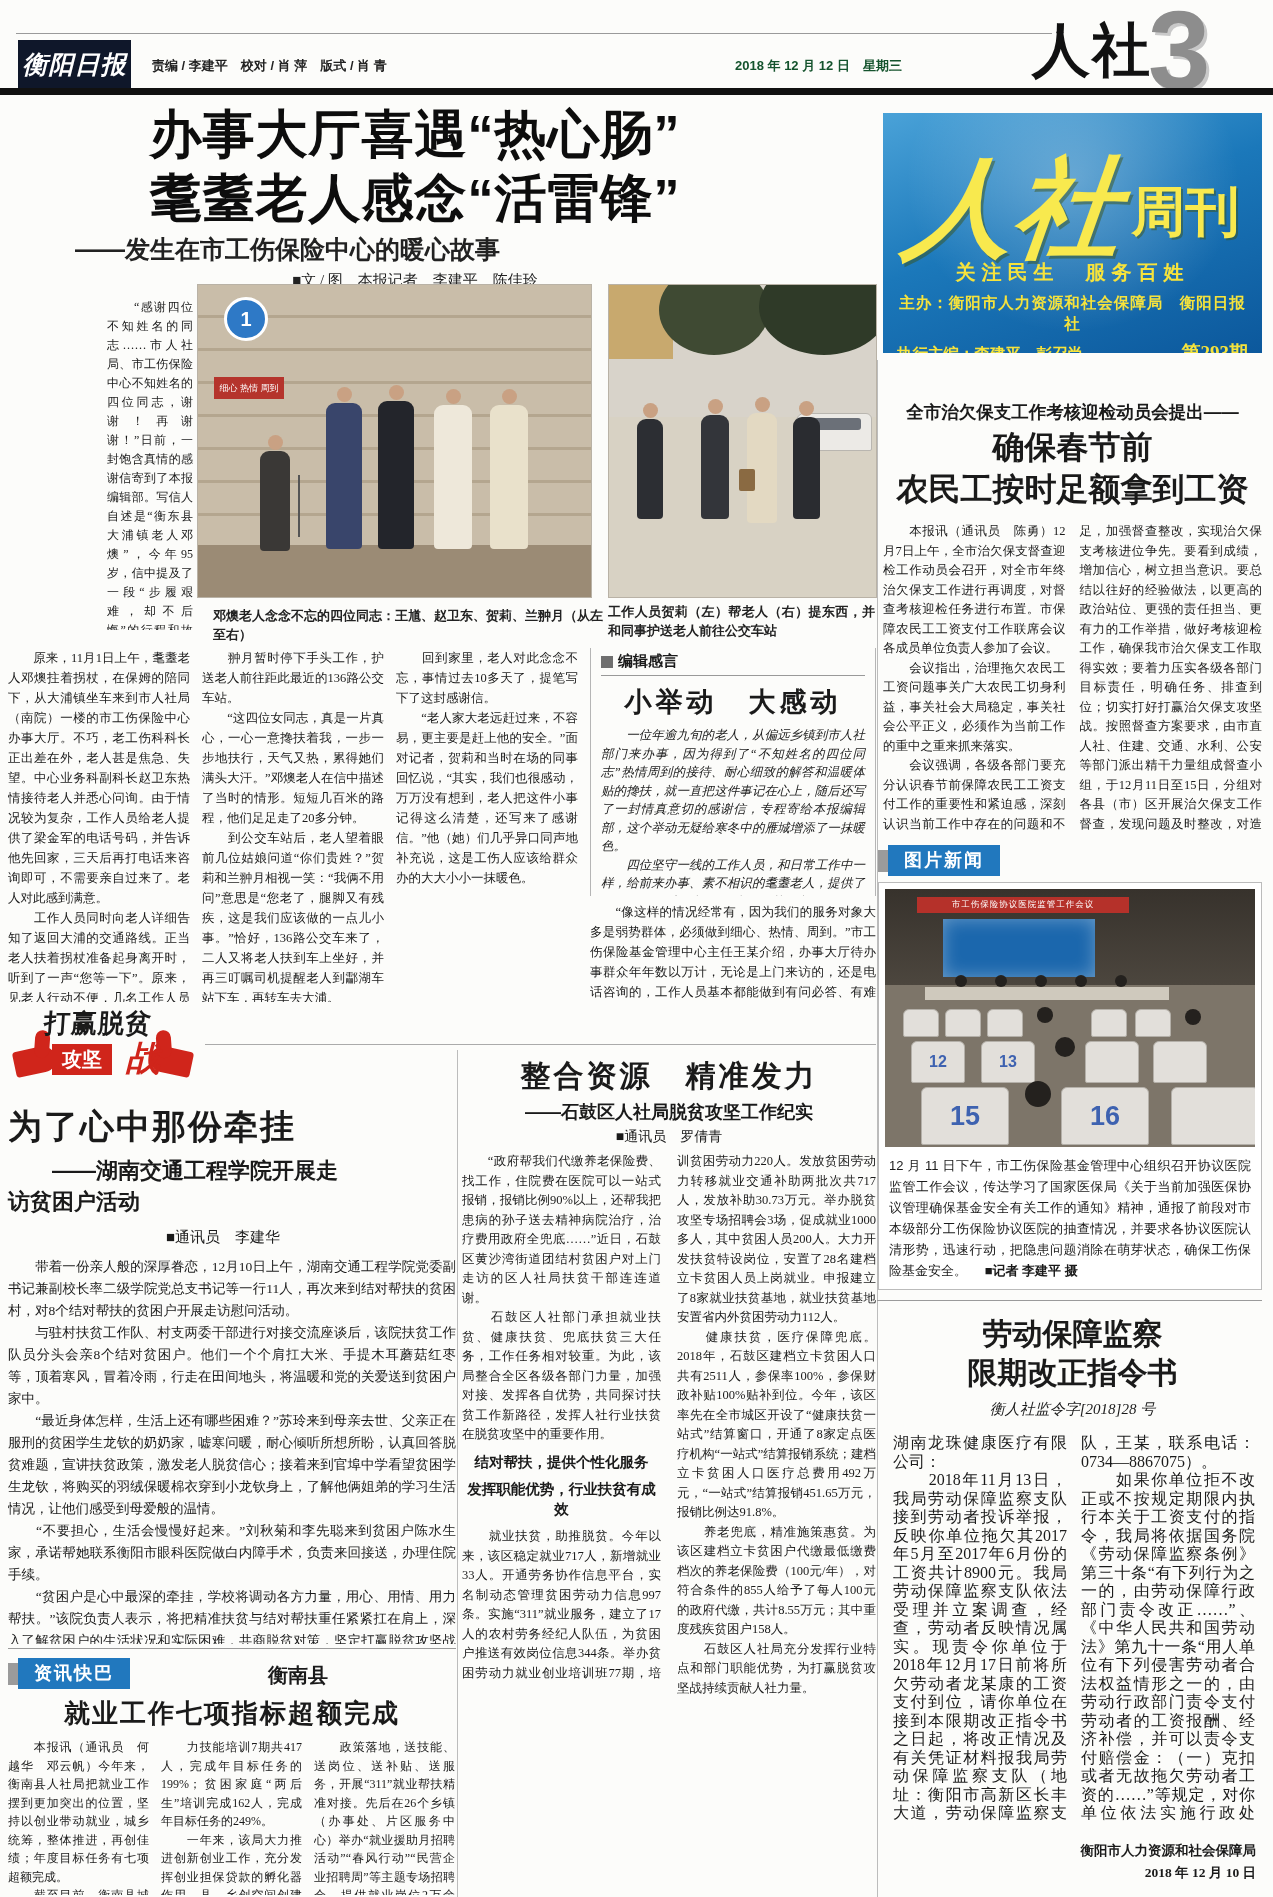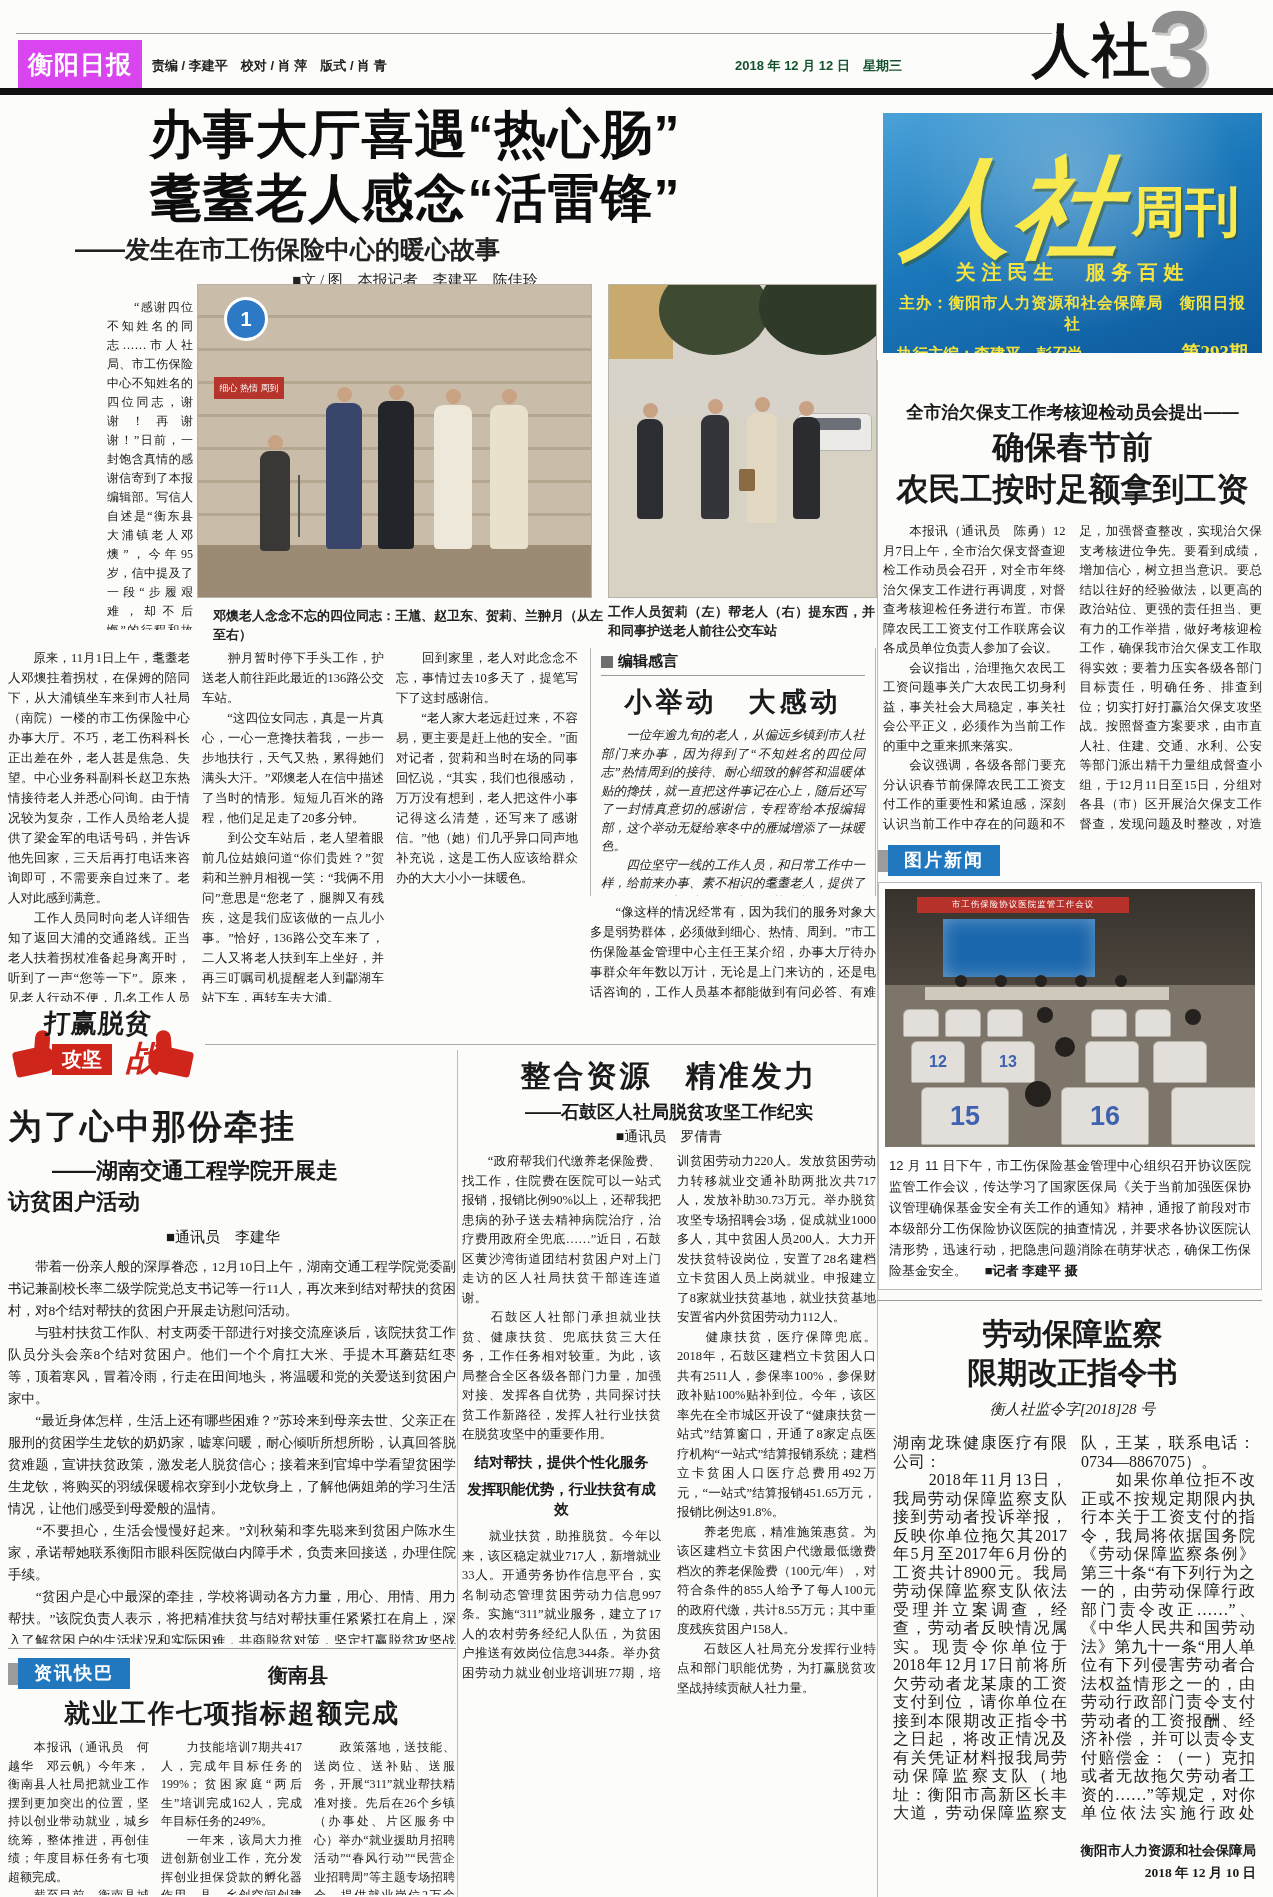--- a/index.html
+++ b/index.html
@@ -7,22 +7,22 @@
          font-family:"Liberation Serif",serif;color:#1a1a1a;}
   .abs{position:absolute;}
   .sans{font-family:"Liberation Sans",sans-serif;}
   .justify{text-align:justify;text-justify:inter-ideograph;}
   .pre{white-space:pre-line;}
   .clip{overflow:hidden;}
   .hline{position:absolute;background:#9a9a9a;height:1px;}
   .vline{position:absolute;background:#bcbcbc;width:1px;}
 
   
-  #masthead{left:18px;top:40px;width:124px;height:48px;background:#d946ef;color:#fff;
-    display:flex;align-items:center;justify-content:center;font-weight:bold;
+  #masthead{left:18px;top:40px;width:113px;height:48px;background:#0f172a;color:#fff;
+    display:flex;align-items:center;justify-content:center;font-weight:bold;font-style:italic;
     font-size:25px;letter-spacing:1px;font-family:"Liberation Serif",serif;}
   #editors{left:152px;top:57px;font-size:13px;font-weight:bold;color:#222;}
   #hdr-date{left:735px;top:57px;font-size:13px;font-weight:bold;color:#14532d;}
   #hdr-diamond{left:1056px;top:26px;font-size:10px;color:#444;}
   #hdr-section{left:1032px;top:12px;font-size:58px;font-weight:900;letter-spacing:2px;color:#111;}
   #hdr-pageno{left:1148px;top:-14px;font-size:112px;font-weight:900;color:#8d8d8d;
     text-shadow:3px 3px 0 #c9c9c9;}
   #hdr-bar{left:0;top:88px;width:1273px;height:7px;background:#111;}
 
   

